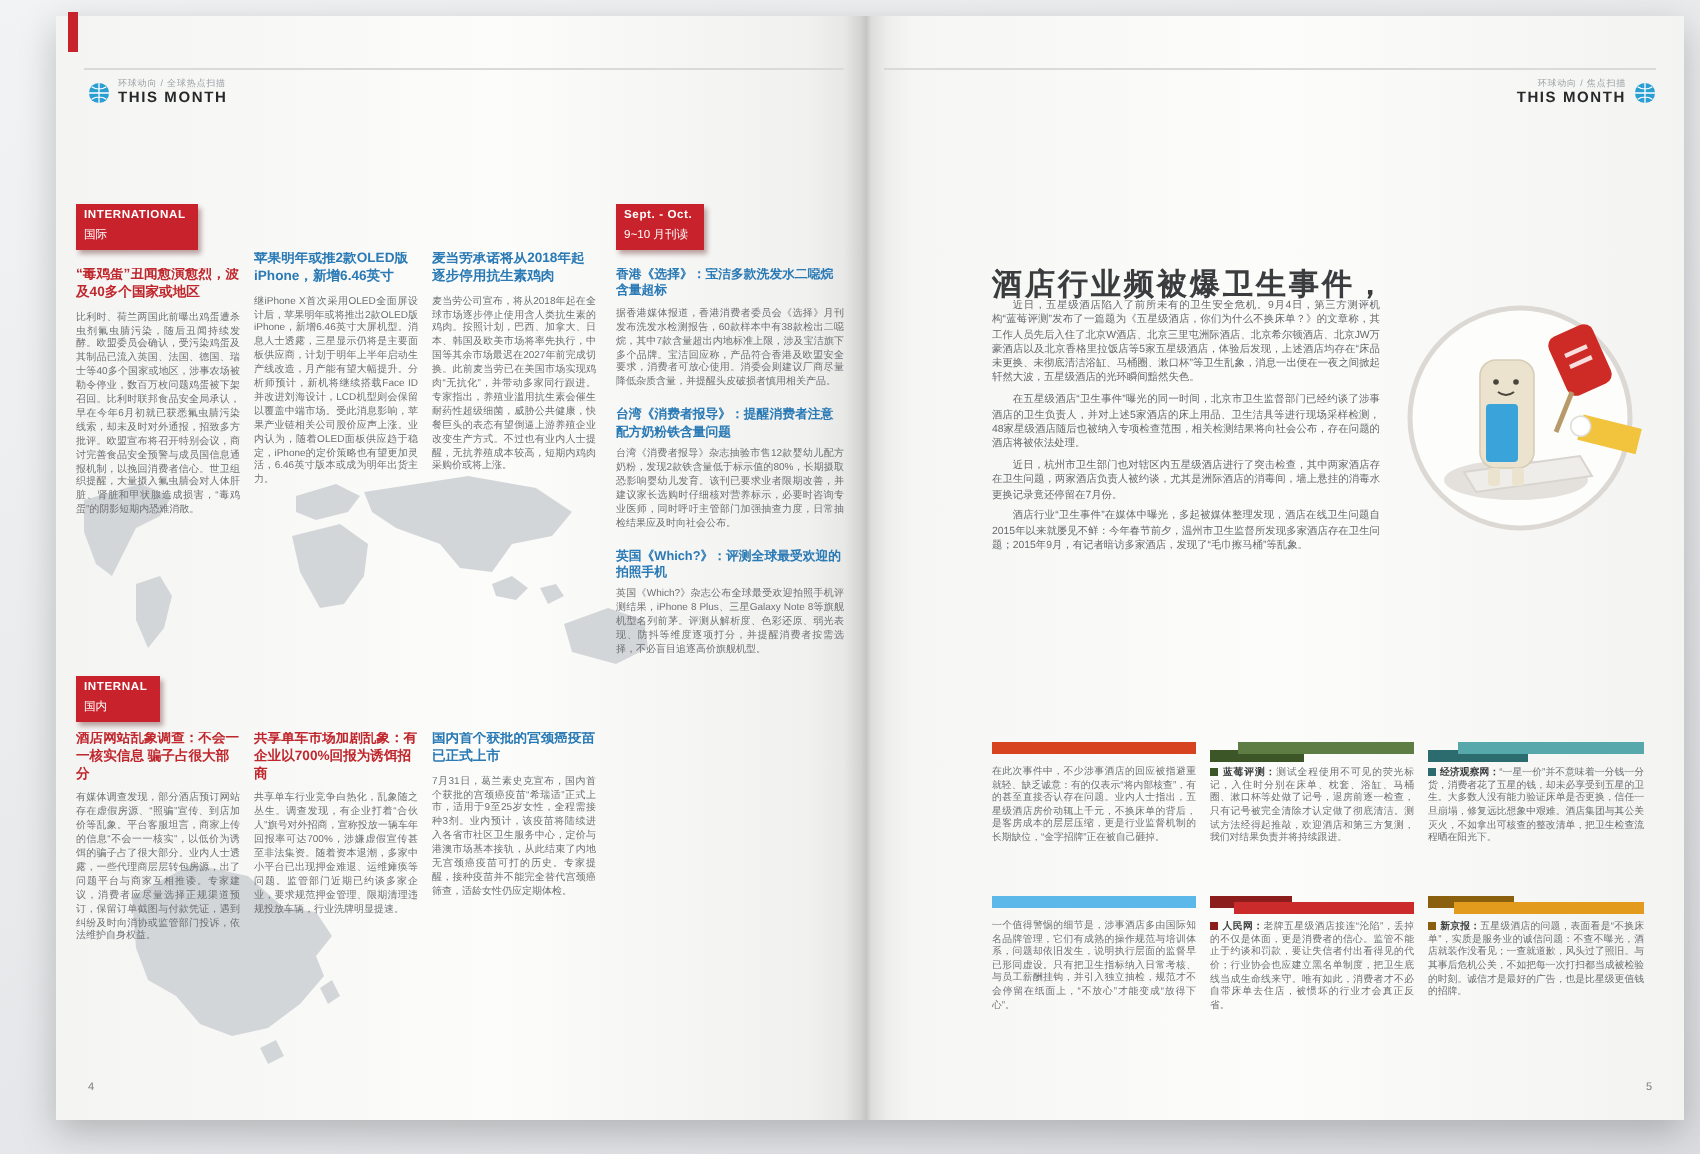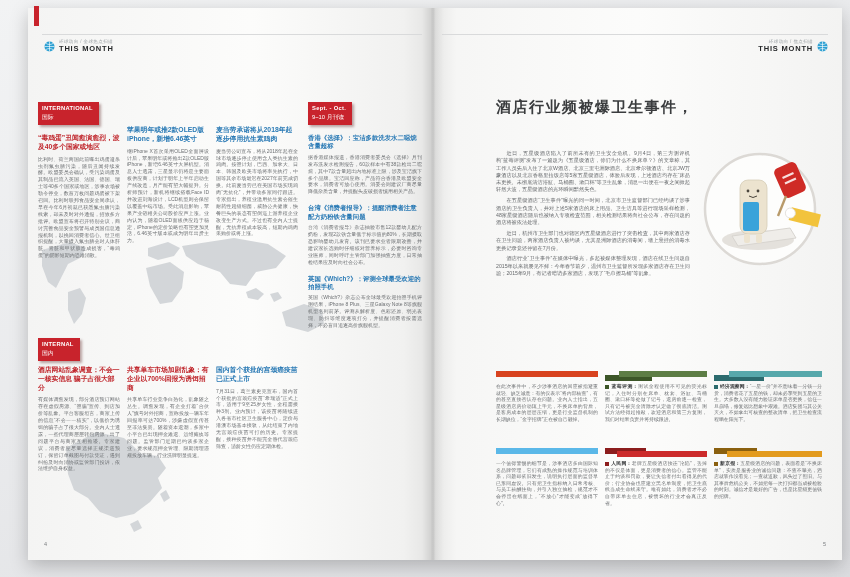--- a/index.html
+++ b/index.html
@@ -26,21 +26,21 @@
   .seclabel{position:absolute;background:#c8232c;color:#fff;padding:3px 6px 3px 4px;
     box-shadow:1.5px 2px 2.5px rgba(70,0,0,.35);z-index:3;}
   .seclabel .en{display:block;font-size:5.8px;font-weight:bold;letter-spacing:.3px;}
   .seclabel .cn{display:block;font-size:5.8px;margin-top:1.5px;}
   .col{position:absolute;overflow:hidden;z-index:2;}
   .art-title{font-size:6.8px;line-height:8.8px;font-weight:bold;margin:0 0 4px;}
   .tiny{font-size:5px;line-height:6.9px;color:#6d7073;text-align:justify;margin:0;}
   .digest-title{font-size:6.4px;line-height:8.4px;font-weight:bold;color:#2a7ab5;margin:9px 0 3px;}
   .map{position:absolute;z-index:1;}
   .map path{fill:#d3d6d9;}
-  .headline{position:absolute;font-size:15px;line-height:21px;font-weight:bold;color:#3a3c3e;letter-spacing:1.5px;}
+  .headline{position:absolute;font-size:15px;line-height:21px;font-weight:bold;color:#3a3c3e;letter-spacing:1.5px;margin-top:36px;}
   .article{position:absolute;overflow:hidden;}
   .article p{font-size:5.2px;line-height:7.3px;color:#66696c;text-align:justify;margin:0 0 3.5px;text-indent:2em;}
   .illu{float:right;width:124px;height:118px;margin:0 0 4px 8px;}
   .blocks{position:absolute;display:grid;grid-template-columns:102px 102px 108px;column-gap:7px;row-gap:11px;}
   .block{overflow:hidden;height:66px;}
   .block:nth-child(n+4){height:96px;}
   .bar{position:relative;height:11px;margin-bottom:3px;}
   .bar .main{position:absolute;top:1px;left:0;right:0;height:6px;z-index:2;}
   .bar .tab{position:absolute;height:6px;z-index:1;}
   .bar.step-a .main{left:14%;}

